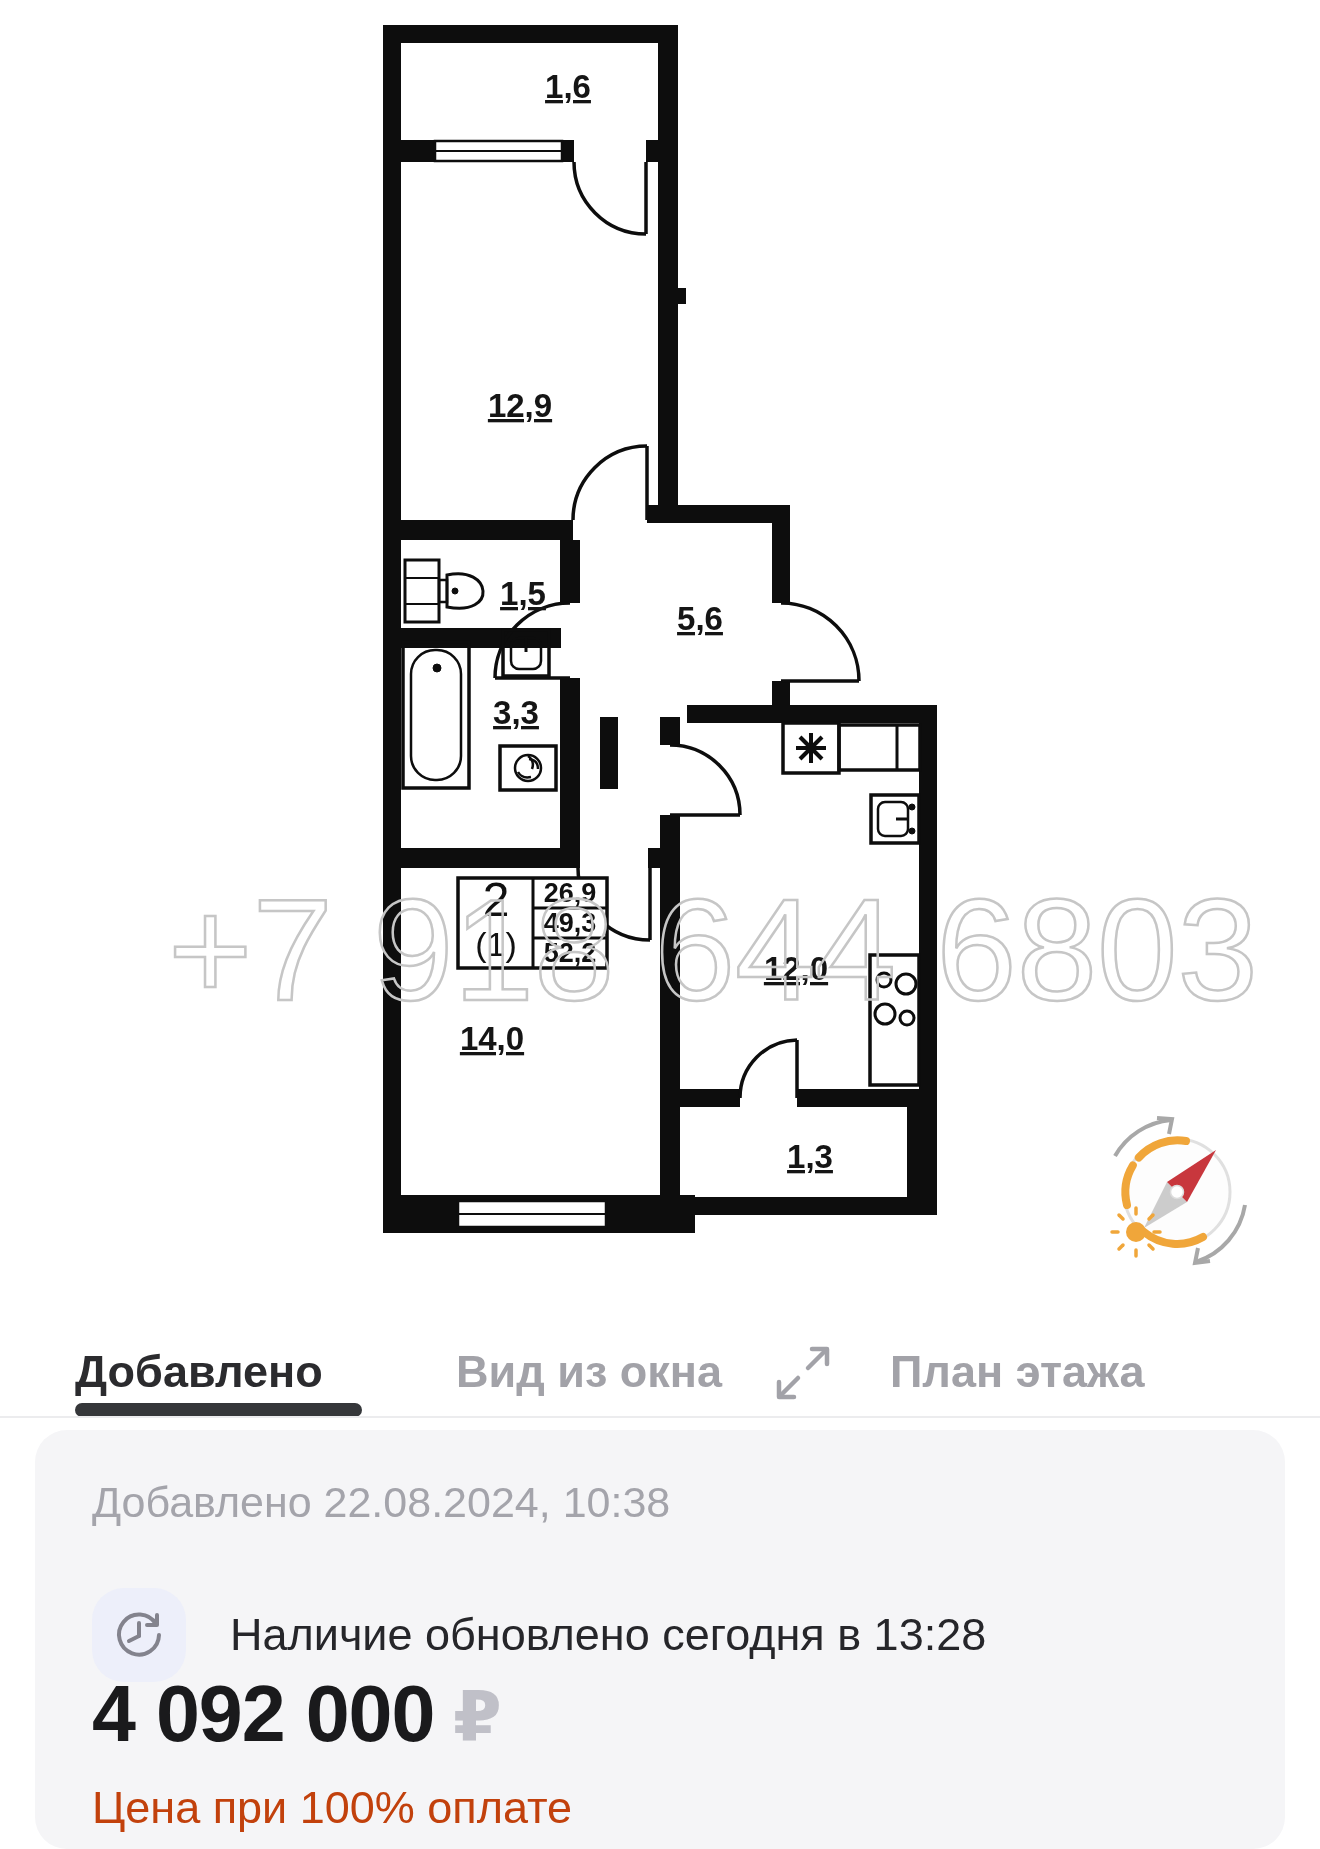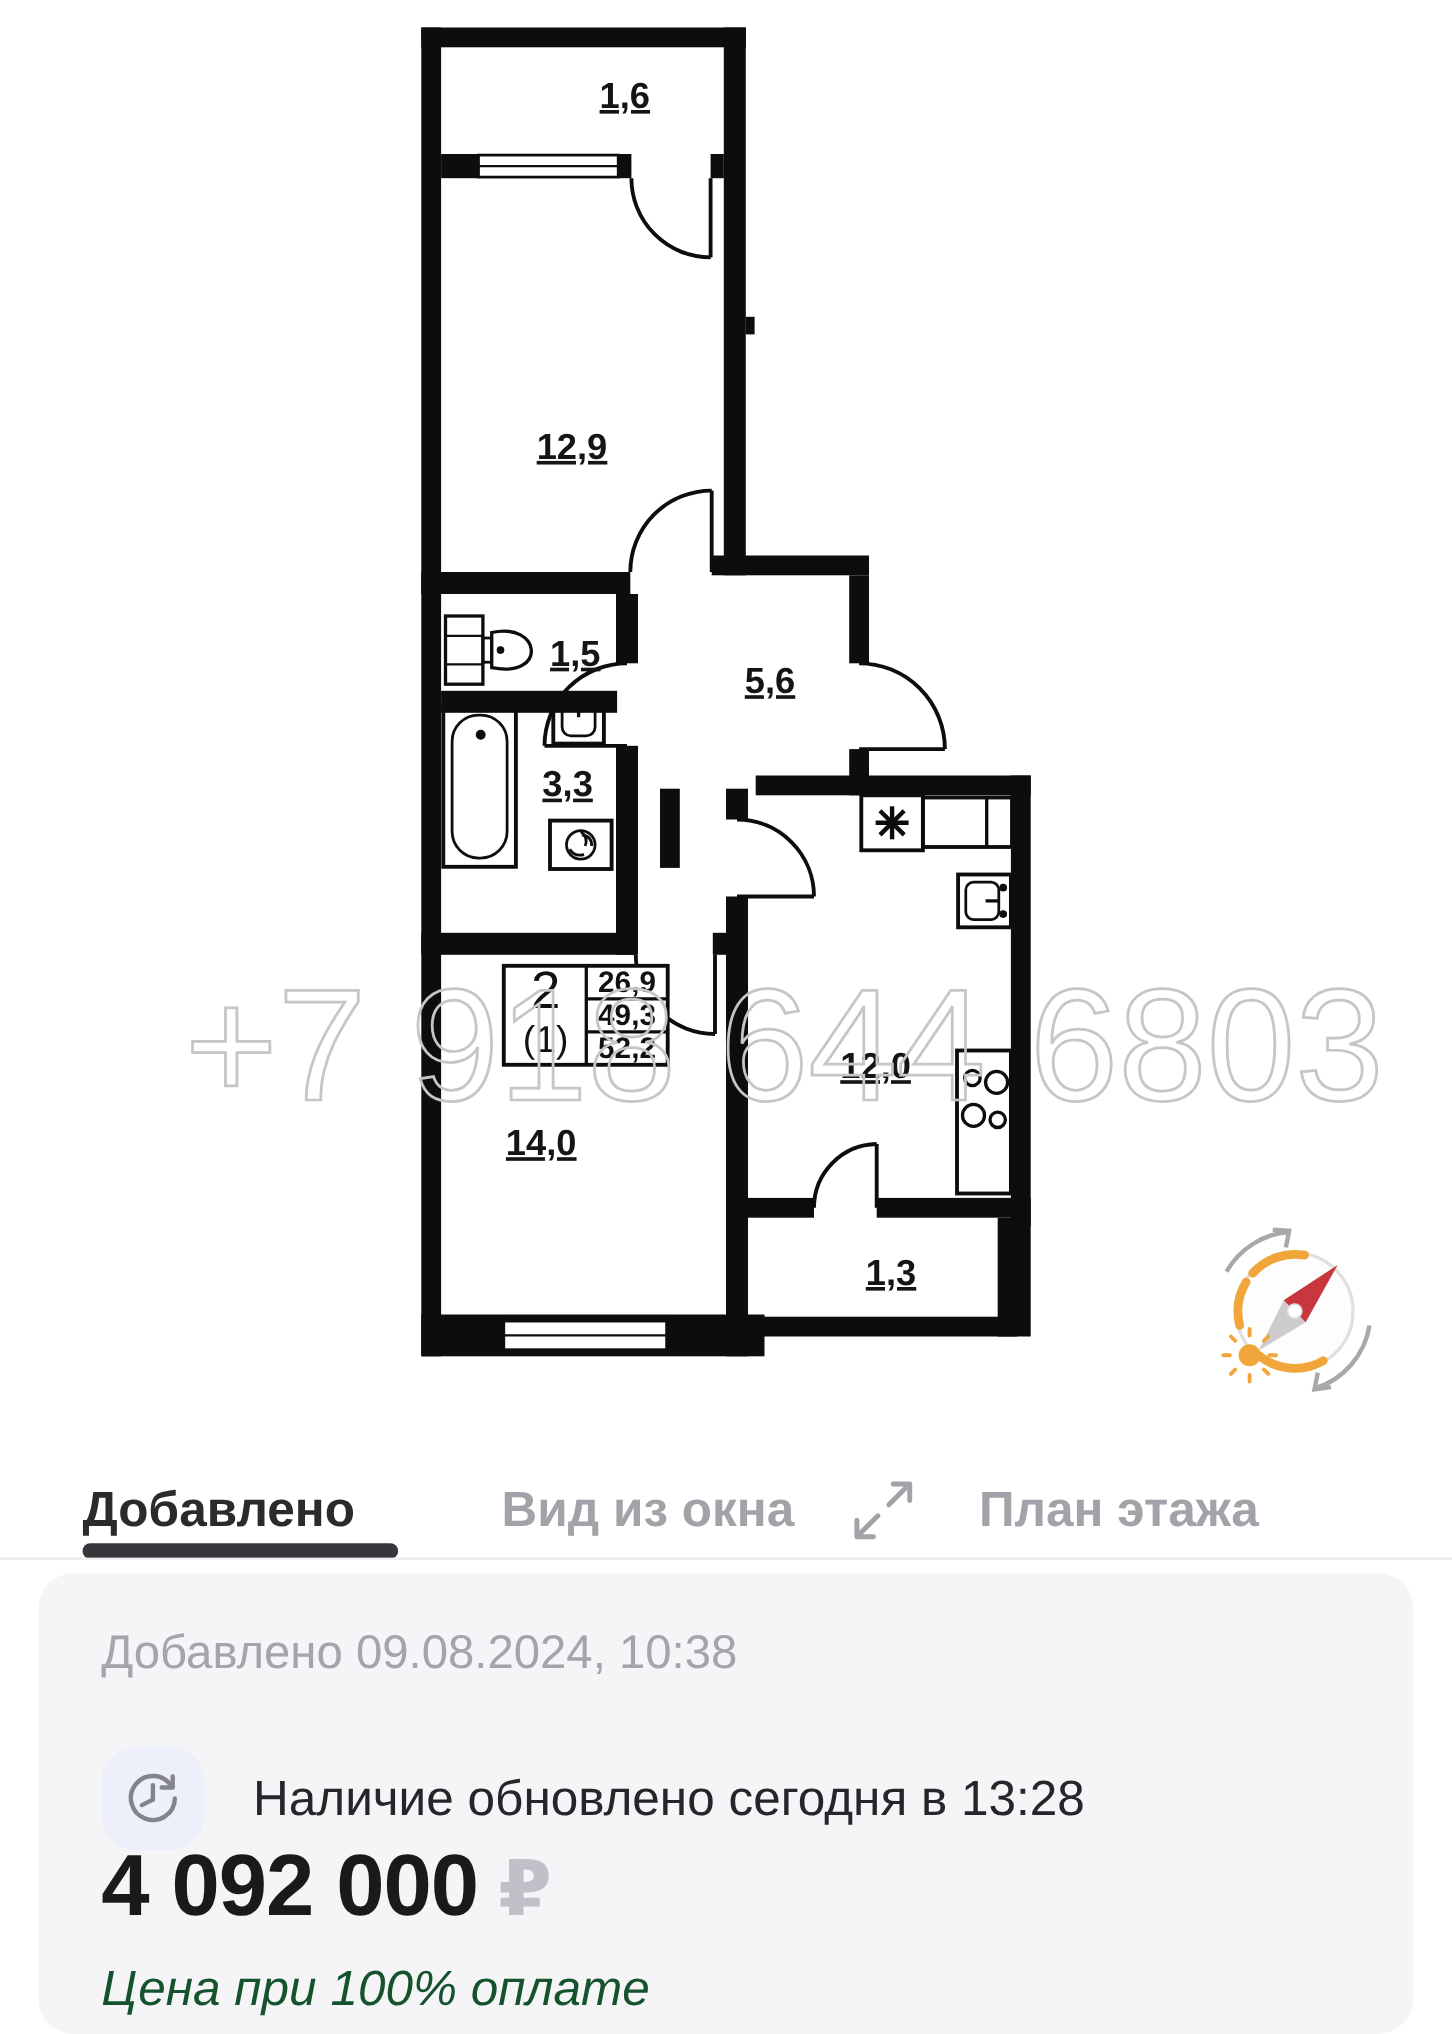--- a/index.html
+++ b/index.html
@@ -14,21 +14,21 @@
   .tabs-divider{position:absolute;left:0;top:1416px;width:1320px;height:2px;background:#ececee;}
   .expand-ic{position:absolute;left:770px;top:1340px;width:66px;height:66px;}
   .card{position:absolute;left:35px;top:1430px;width:1250px;height:419px;background:#f5f5f7;border-radius:32px;}
   .added{position:absolute;left:57px;top:48px;font-size:43px;color:#a4a4ab;}
   .avail-row{position:absolute;left:57px;top:158px;height:94px;display:flex;align-items:center;text-align:center;}
   .clock-badge{width:94px;height:94px;border-radius:32px;background:#edeffa;display:flex;align-items:center;justify-content:center;}
   .avail-text{margin-left:44px;font-size:45px;font-weight:500;color:#26262a;}
   .price-row{position:absolute;left:57px;top:238px;white-space:nowrap;}
   .price-amount{font-size:79px;font-weight:800;color:#1a1a1c;letter-spacing:-1px;}
   .price-cur{font-size:70px;font-weight:700;color:#c0c0c8;margin-left:14px;font-family:"DejaVu Sans",sans-serif;}
-  .price-note{position:absolute;left:57px;top:352px;font-size:45px;color:#14532d;font-style:italic;}
+  .price-note{position:absolute;left:57px;top:352px;font-size:45px;color:#c2410c;}
   svg text{font-family:"Liberation Sans","DejaVu Sans",sans-serif;}
 </style>
 </head>
 <body>
 
 <div class="page">
 
   <div class="plan-wrap">
     <svg width="1320" height="1300" viewBox="0 0 1320 1300">
 
@@ -218,21 +218,21 @@
       <line x1="38" y1="28" x2="56" y2="10"></line>
         <polyline points="42,9 57,9 57,24"></polyline>
       <line x1="28" y1="38" x2="10" y2="56"></line>
         <polyline points="9,42 9,57 24,57"></polyline>
     </g>
   </svg>
   <div class="tab-underline"></div>
   <div class="tabs-divider"></div>
 
   <div class="card">
-    <div class="added">Добавлено 09.08.2024, 10:38</div>
+    <div class="added">Добавлено 22.08.2024, 10:38</div>
 
     <div class="avail-row">
       <div class="clock-badge">
         <svg width="52" height="52" viewBox="0 0 52 52">
           <path d="M 43,15 A 20 20 0 1 0 46,26" fill="none" stroke="#83838d" stroke-width="4" stroke-linecap="round"></path>
           <polyline points="44,6 44,16 34,16" fill="none" stroke="#83838d" stroke-width="4" stroke-linecap="round" stroke-linejoin="round"></polyline>
           <line x1="26" y1="14" x2="26" y2="27" stroke="#83838d" stroke-width="4" stroke-linecap="round"></line>
           <line x1="26" y1="27" x2="16" y2="32" stroke="#83838d" stroke-width="4" stroke-linecap="round"></line>
         </svg>
       </div>

